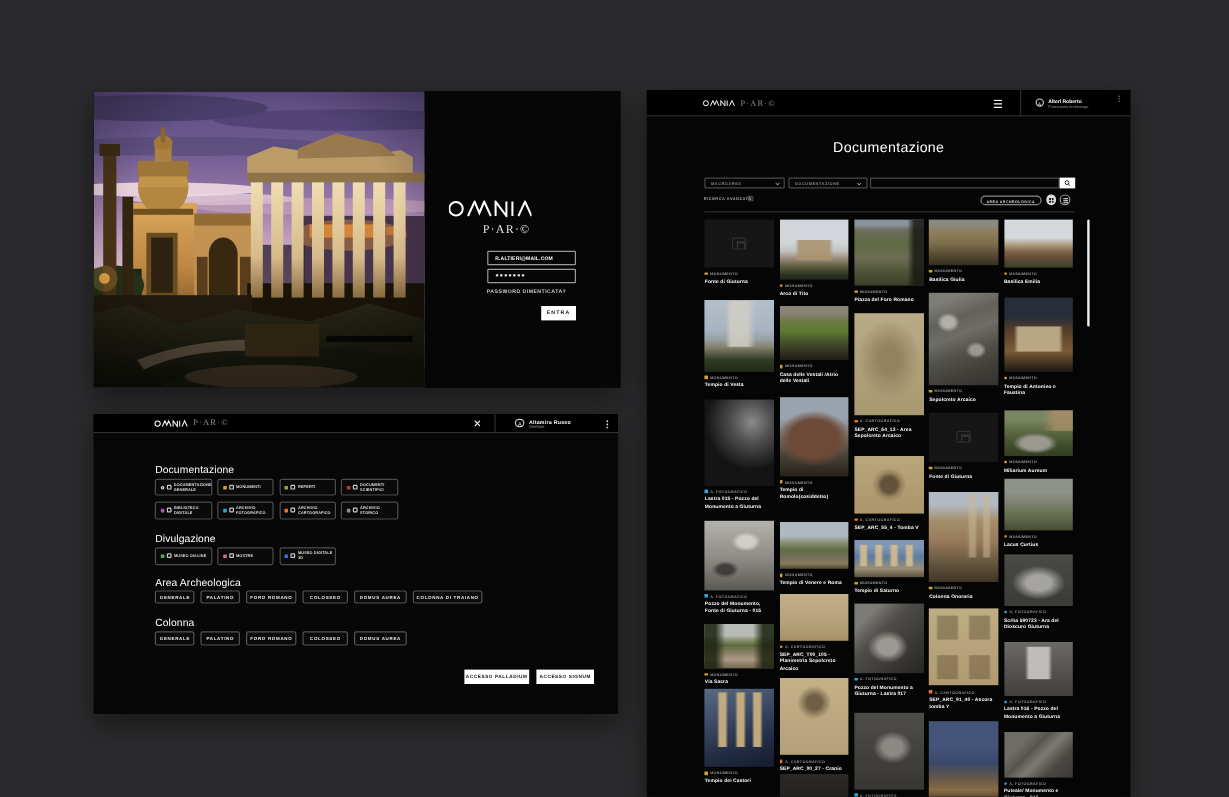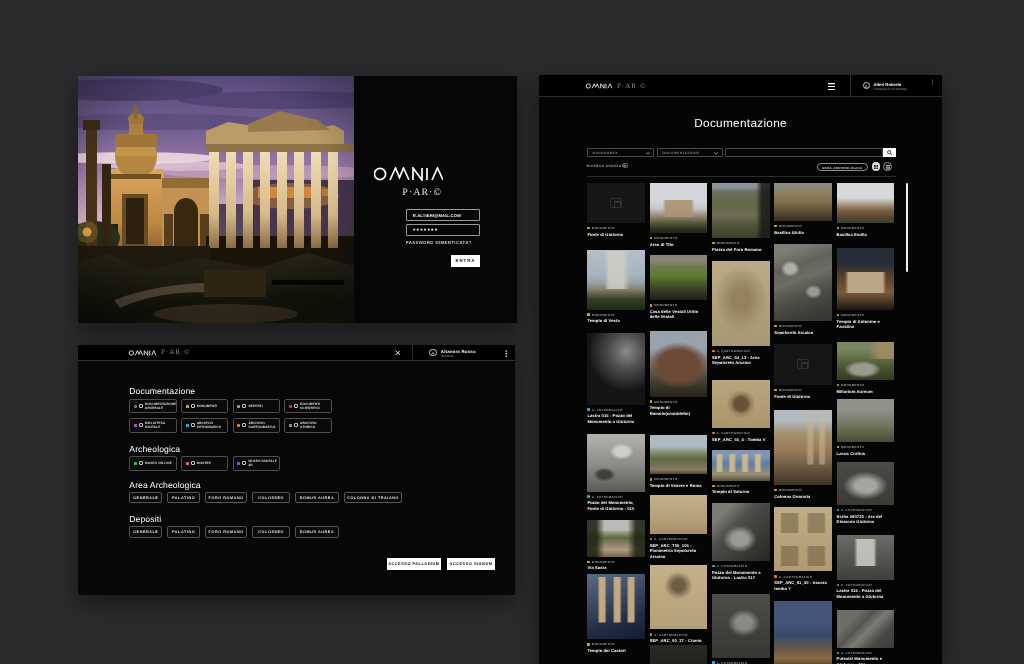--- a/index.html
+++ b/index.html
@@ -146,23 +146,23 @@
  <div style="position:absolute;left:351.4px;top:3.8px;width:7.4px;height:7.4px;border:.8px solid #ccc;border-radius:50%;color:#ddd;font-size:4.5px;text-align:center;line-height:7.4px;">A</div>
  <div style="position:absolute;left:362.8px;top:3.4px;color:#fff;font-size:4.4px;font-weight:700;letter-spacing:.2px;">Altamira Russo</div>
  <div style="position:absolute;left:362.8px;top:9px;color:#9a9a9a;font-size:3.4px;">Direttore</div>
  <svg style="position:absolute;left:426.5px;top:4.3px" width="2.4" height="7.4" viewBox="0 0 2.4 7.4" fill="#ddd">
         <circle cx="1.2" cy="1" r=".85"></circle>
         <circle cx="1.2" cy="3.7" r=".85"></circle>
         <circle cx="1.2" cy="6.4" r=".85"></circle>
       </svg>
 </div>
 <div class="sect" style="top:41px;font-size:8.6px;">Documentazione</div>
-<div class="sect" style="top:98.6px;font-size:8.6px;">Archeologica</div>
+<div class="sect" style="top:98.6px;font-size:8.6px;">Divulgazione</div>
 <div class="sect" style="top:134.6px;font-size:8.6px;">Area Archeologica</div>
-<div class="sect" style="top:169px;font-size:8.6px;">Depositi</div>
+<div class="sect" style="top:169px;font-size:8.6px;">Colonna</div>
 <div class="chip" style="left:51.3px;top:53.6px;">
       <span class="dot" style="border:.8px solid #ddd;border-radius:50%;width:3px;height:3px;"></span>
       <span class="ic"></span>
       <span class="tx">DOCUMENTAZIONE GENERALE</span>
     </div>
 <div class="chip" style="left:103.0px;top:53.6px;">
       <span class="dot" style="background:#d4a32c;"></span>
       <span class="ic"></span>
       <span class="tx">MONUMENTI</span>
     </div>

